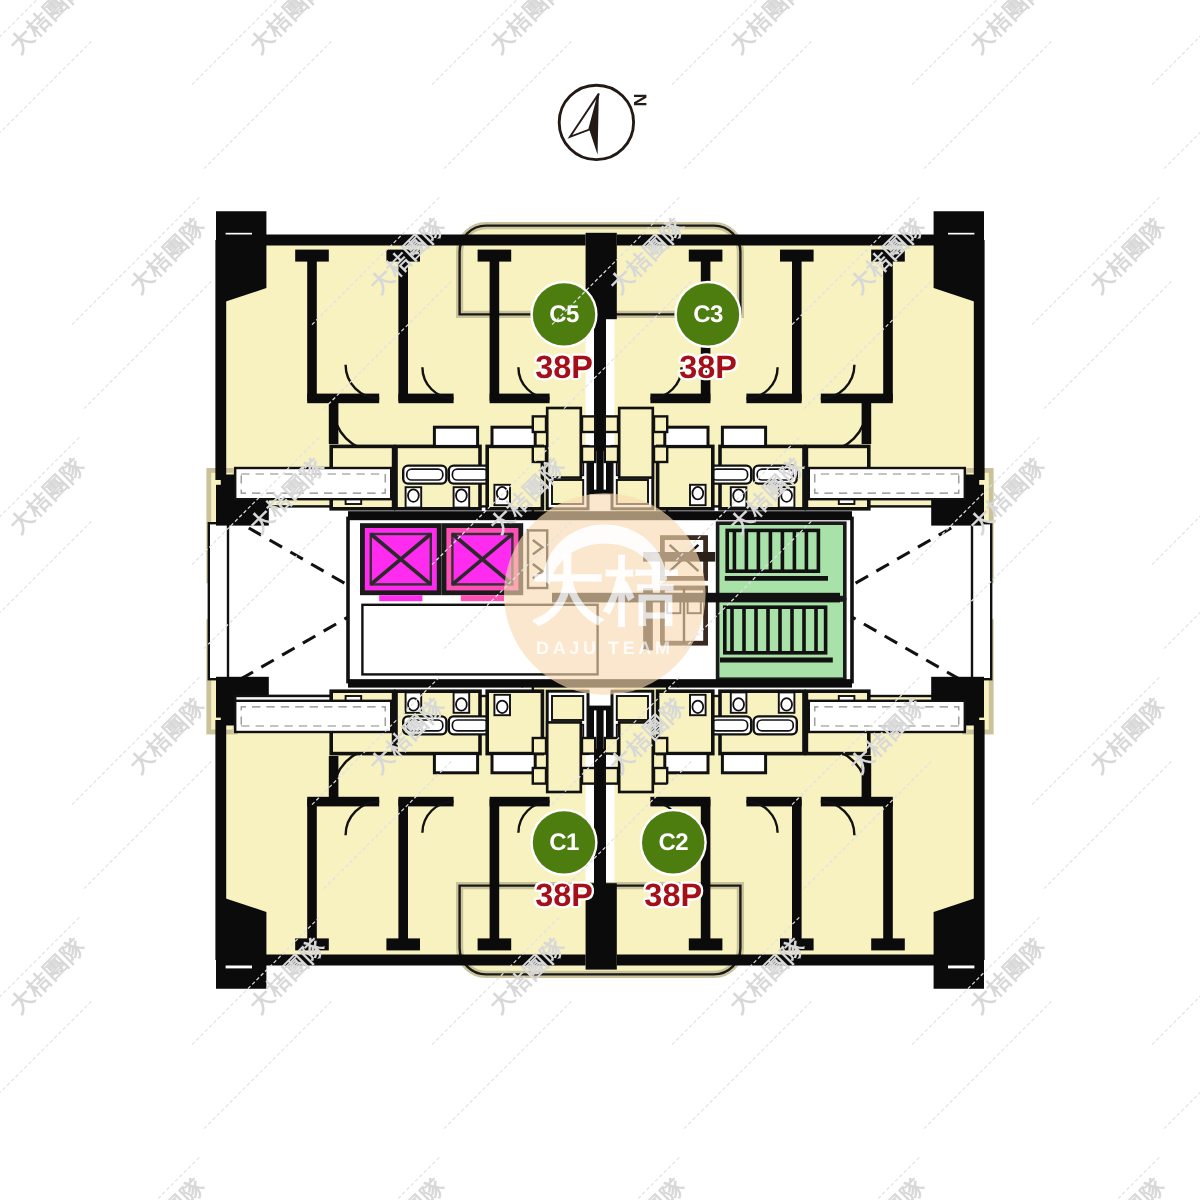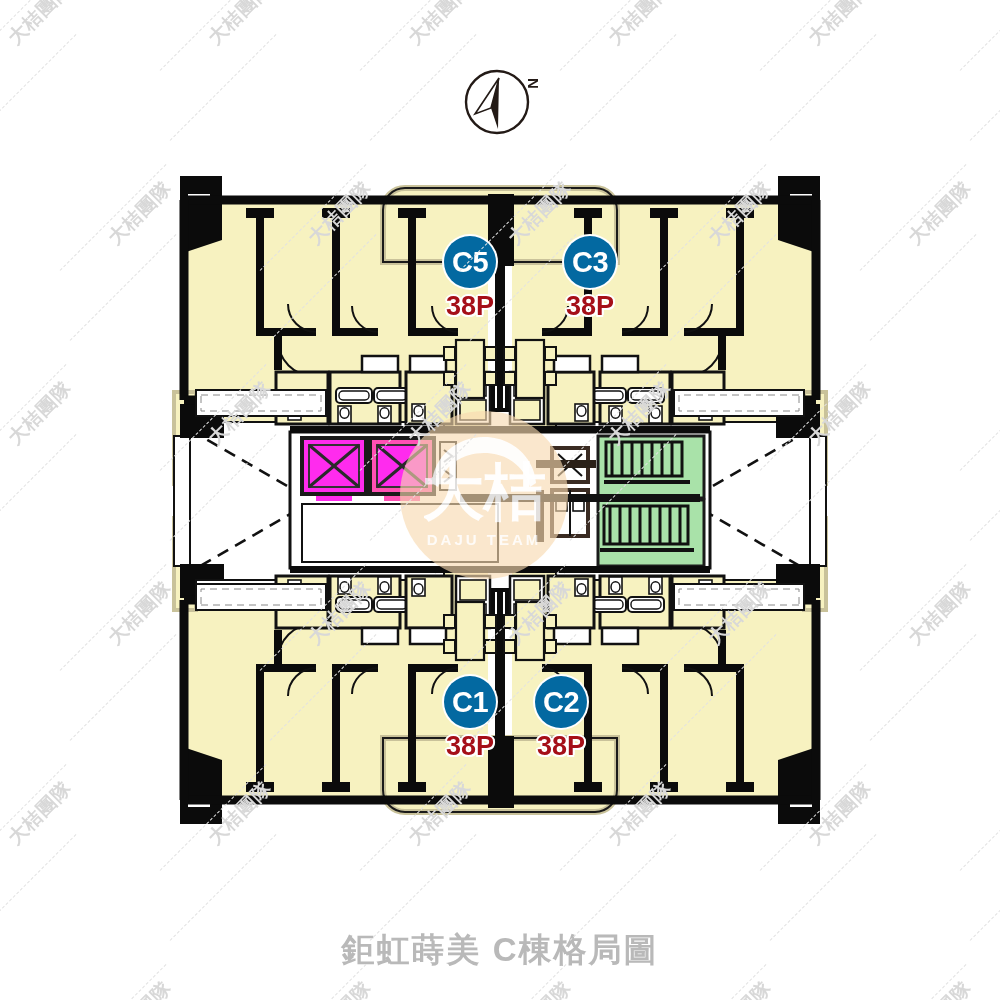--- a/index.html
+++ b/index.html
@@ -63,23 +63,23 @@
     position: absolute;
     z-index: 40;
     width: 96px;
     text-align: center;
     user-select: none;
   }
   .badge-circle {
     width: 52px; height: 52px;
     margin: 0 auto;
     border-radius: 50%;
-    background: #0369a1;
+    background: #4d7c0f;
     color: #ffffff;
-    font-size: 29px;
+    font-size: 20px;
     font-weight: 700;
     line-height: 52px;
     text-align: center;
     letter-spacing: -0.5px;
     box-shadow: 0 0 0 2px #ffffff;
   }
   .badge-size {
     margin-top: 3px;
     font-size: 27px;
     font-weight: 700;
@@ -90,21 +90,21 @@
       0 2px 0 #fff, 0 -2px 0 #fff, 2px 0 0 #fff, -2px 0 0 #fff;
   }
   #badge-c5 { left: 422px; top: 236px; }
   #badge-c3 { left: 542px; top: 236px; }
   #badge-c1 { left: 422px; top: 676px; }
   #badge-c2 { left: 513px; top: 676px; }
 
   
   #center-logo {
     position: absolute;
-    left: 384px; top: 395px;
+    left: 404px; top: 395px;
     width: 200px; height: 200px;
     z-index: 50;
     pointer-events: none;
     opacity: 0.88;
   }
 
   
   #caption {
     position: absolute;
     left: 0; right: 0;
@@ -644,15 +644,14 @@
       <div class="wm-dash" style="left: 570px; top: 940px;"></div>
       <div class="wm-dash" style="left: 460px; top: 1070px;"></div>
       <div class="wm-tile" style="left: 700px; top: 1000px;">大桔團隊</div>
       <div class="wm-dash" style="left: 770px; top: 940px;"></div>
       <div class="wm-dash" style="left: 660px; top: 1070px;"></div>
       <div class="wm-tile" style="left: 900px; top: 1000px;">大桔團隊</div>
       <div class="wm-dash" style="left: 970px; top: 940px;"></div>
       <div class="wm-dash" style="left: 860px; top: 1070px;"></div>
     </div>
 
-  <div id="caption">鉅虹蒔美 C棟格局圖</div>
 
 </div>
 
 </body></html>

